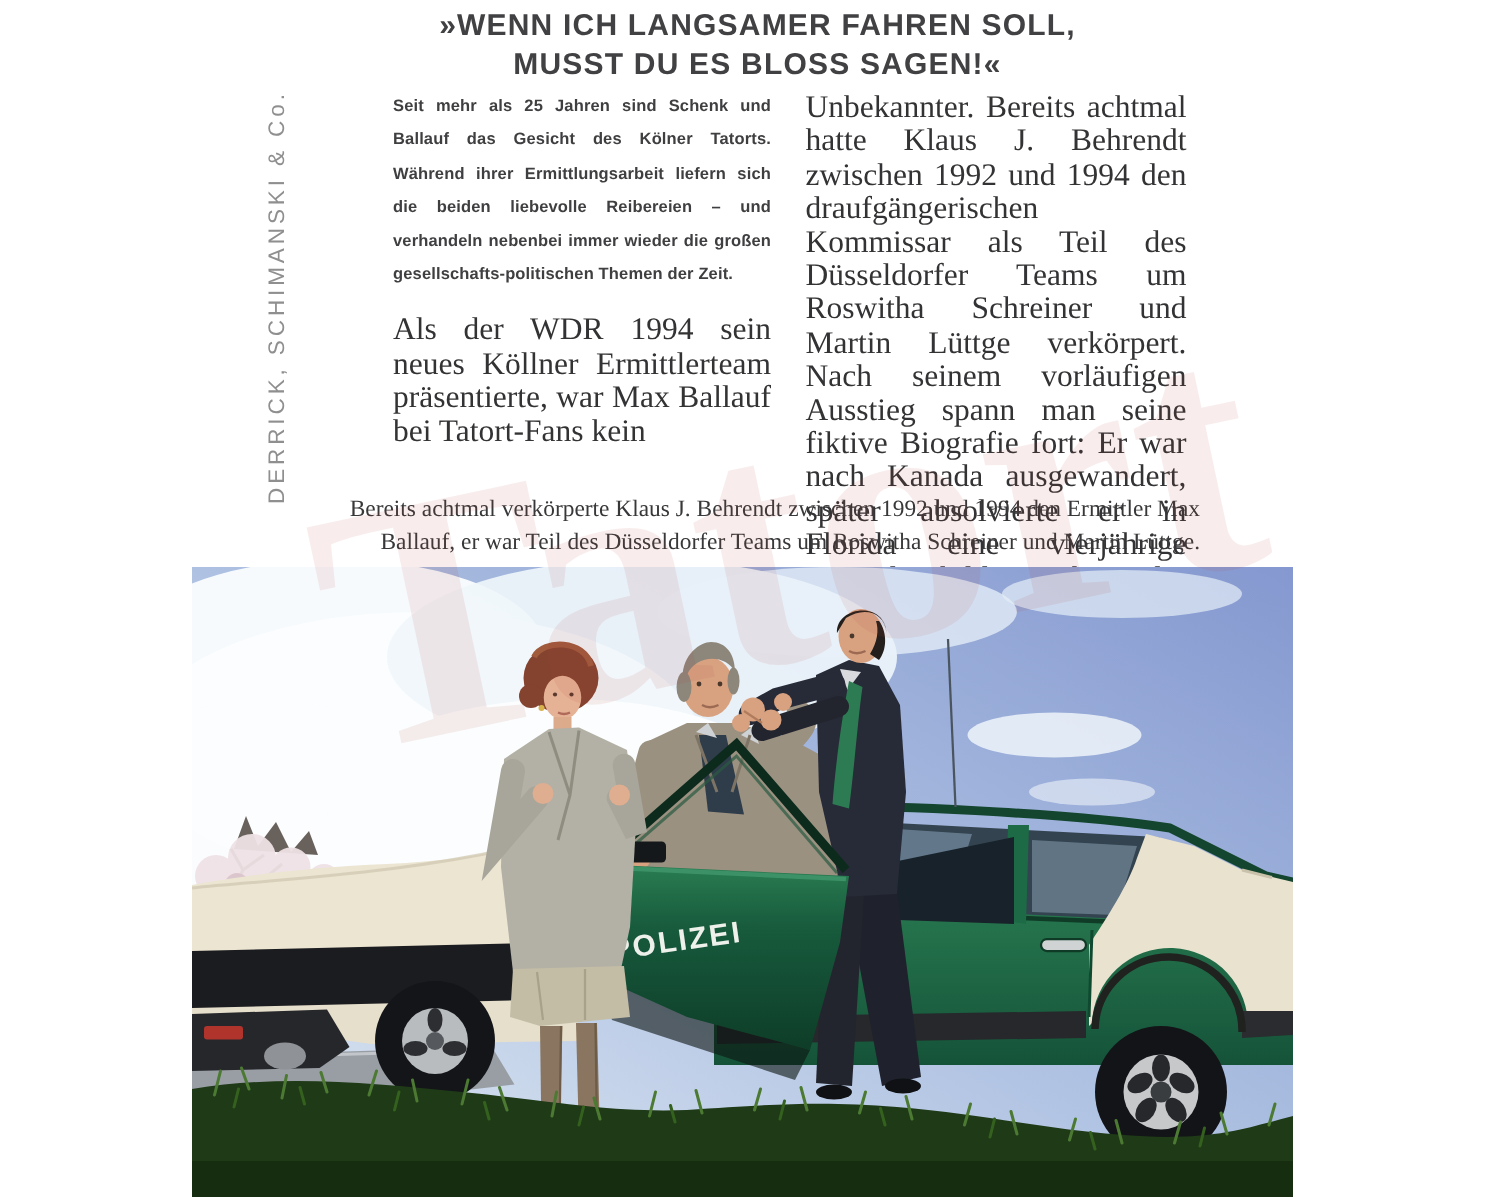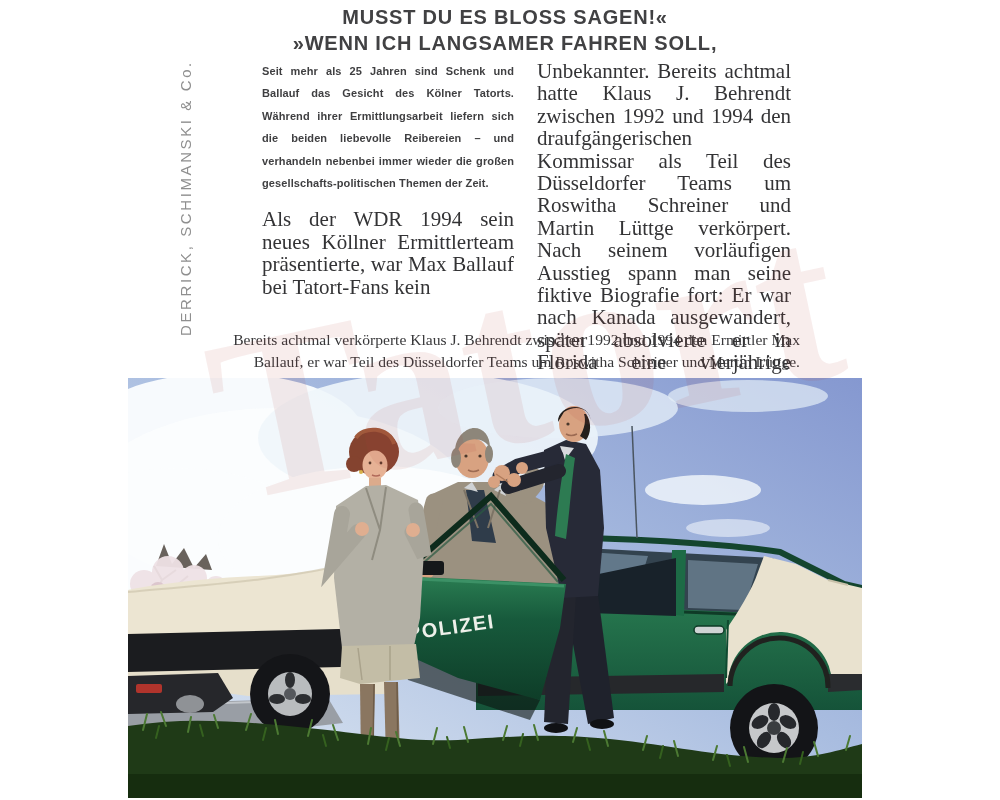--- a/index.html
+++ b/index.html
@@ -46,22 +46,22 @@
     display:flex;align-items:center;justify-content:center;
     font-family:"Liberation Serif",serif;font-weight:bold;font-size:235px;
     color:#b5413a;opacity:0.09;transform:rotate(-12deg);
     pointer-events:none;z-index:5;white-space:nowrap;
   }
 </style>
 </head>
 <body>
 
 <div class="headline">
+  <div>»WENN ICH LANGSAMER FAHREN SOLL,</div>
   <div>MUSST DU ES BLOSS SAGEN!«</div>
-  <div>»WENN ICH LANGSAMER FAHREN SOLL,</div>
 </div>
 
 <div class="vertical-label">DERRICK, SCHIMANSKI &amp; Co.</div>
 
 <div class="col col-left">
   <p class="intro">Seit mehr als 25 Jahren sind Schenk und Ballauf das Gesicht des Kölner Tatorts. Während ihrer Ermittlungsarbeit liefern sich die beiden liebevolle Reibereien – und verhandeln nebenbei immer wieder die großen gesellschafts-politischen Themen der Zeit.</p>
   <p class="serif-par">Als der WDR 1994 sein neues Köllner Ermittlerteam präsentierte, war Max Ballauf bei Tatort-Fans kein</p>
 </div>
 
 <div class="col col-right">

